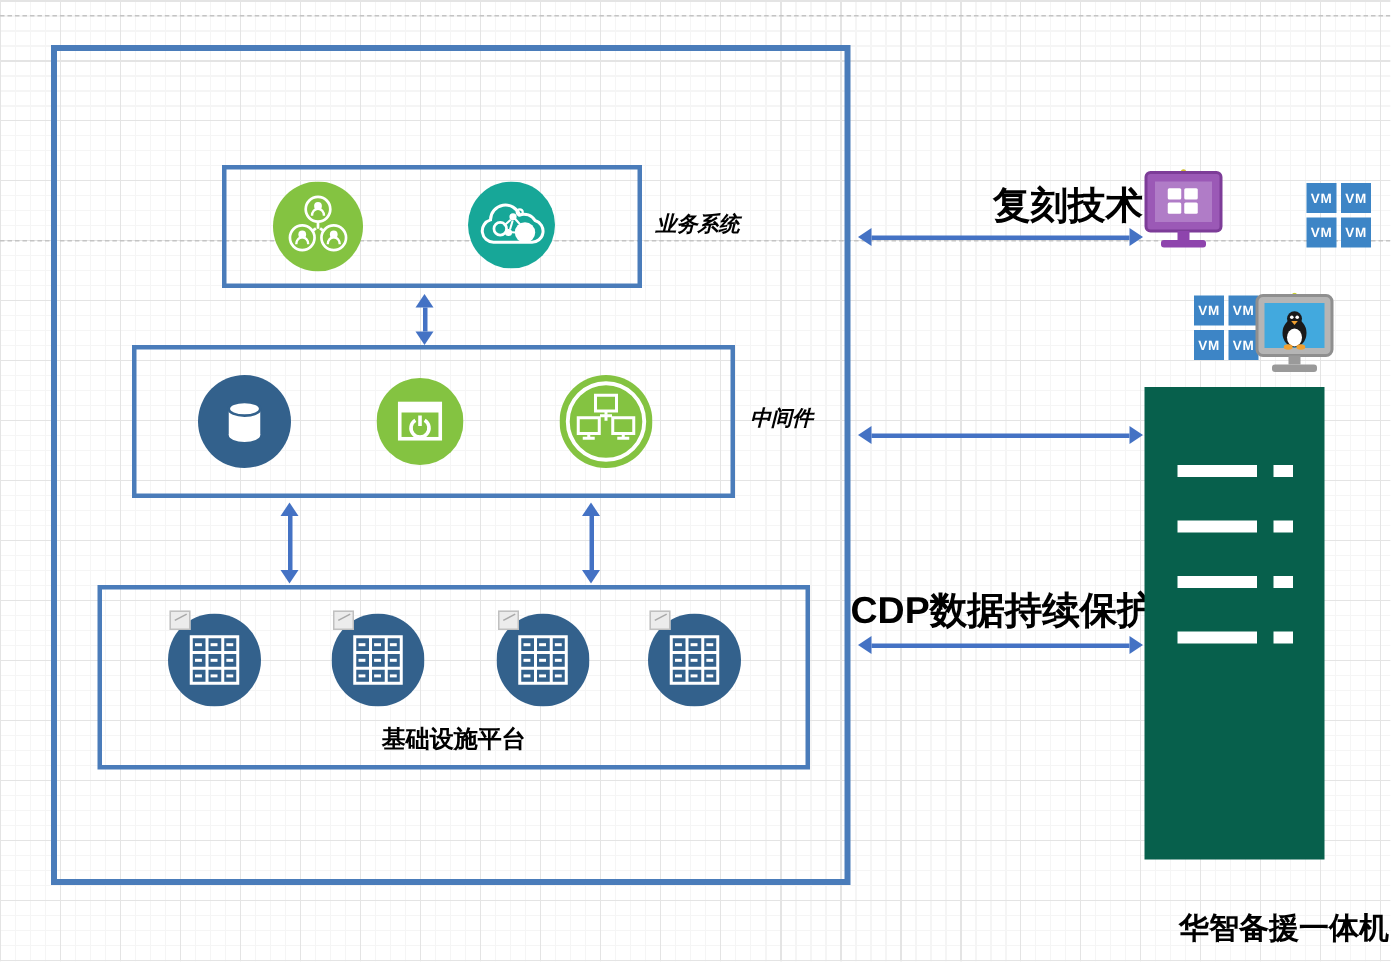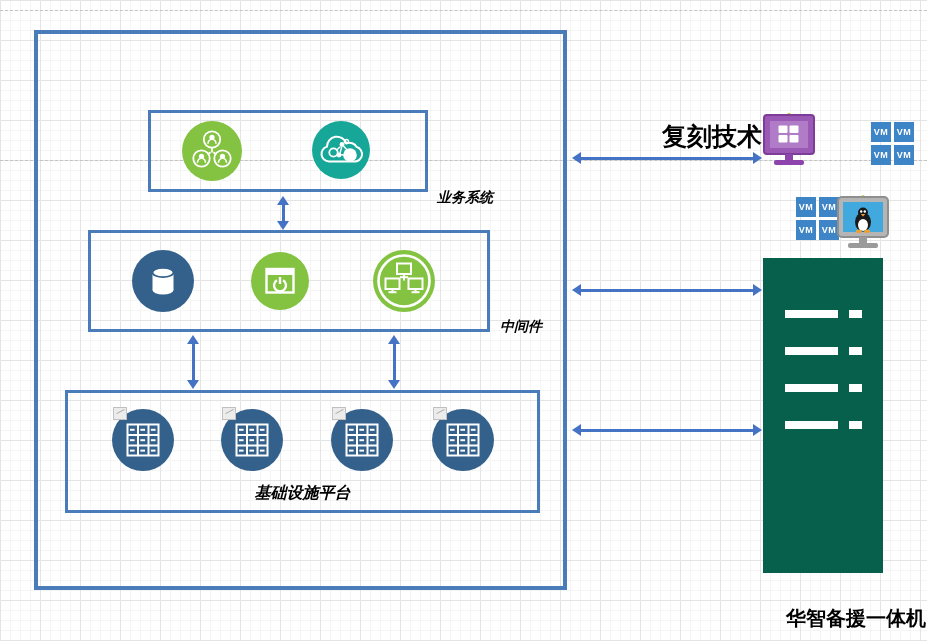--- a/index.html
+++ b/index.html
@@ -20,22 +20,22 @@
   .h-arrow{position:absolute;height:3px;background:#4472c4;}
   .h-arrow::before{content:"";position:absolute;left:-9px;top:-5px;width:0;height:0;
     border-top:6.5px solid transparent;border-bottom:6.5px solid transparent;border-right:9px solid #4472c4;}
   .h-arrow::after{content:"";position:absolute;right:-9px;top:-5px;width:0;height:0;
     border-top:6.5px solid transparent;border-bottom:6.5px solid transparent;border-left:9px solid #4472c4;}
   .v-arrow{position:absolute;width:3px;background:#4472c4;}
   .v-arrow::before{content:"";position:absolute;top:-9px;left:-5px;width:0;height:0;
     border-left:6.5px solid transparent;border-right:6.5px solid transparent;border-bottom:9px solid #4472c4;}
   .v-arrow::after{content:"";position:absolute;bottom:-9px;left:-5px;width:0;height:0;
     border-left:6.5px solid transparent;border-right:6.5px solid transparent;border-top:9px solid #4472c4;}
-  .side-label{position:absolute;font-size:14px;font-weight:bold;font-style:italic;white-space:nowrap;margin-top:48px;}
-  .infra-label{position:absolute;font-size:16px;font-weight:bold;font-style:italic;text-align:center;}
+  .side-label{position:absolute;font-size:14px;font-weight:bold;font-style:italic;white-space:nowrap;}
+  .infra-label{position:absolute;font-size:16px;font-weight:bold;text-align:center;}
   .big-label{position:absolute;font-size:20px;font-weight:bold;text-align:center;white-space:nowrap;}
   .link-label{position:absolute;font-size:25px;font-weight:bold;text-align:right;white-space:nowrap;}
   .vm-grid{position:absolute;display:grid;grid-template-columns:20px 20px;grid-template-rows:20px 20px;gap:3px;margin-left:32px;}
   .vm-tile{background:#3d85c6;color:#fff;font-size:9px;font-weight:bold;display:flex;align-items:center;justify-content:center;letter-spacing:.5px;}
   .tower{position:absolute;background:#07604c;}
   .tower-bar-long{position:absolute;left:22px;width:53px;height:8px;background:#fff;}
   .tower-bar-short{position:absolute;left:86px;width:13px;height:8px;background:#fff;}
   .mini-ph{position:absolute;width:14px;height:13px;background:#ececec;border:1px solid #c0c0c0;}
   .mini-ph::after{content:"";position:absolute;left:2px;top:3px;width:9px;height:0;border-top:1.5px solid #a9a9a9;transform:rotate(-28deg);}
   svg.icon{display:block;}
@@ -220,20 +220,21 @@
 
   <div class="v-arrow" style="left:282px;top:205px;height:16px"></div>
   <div class="v-arrow" style="left:192px;top:344px;height:36px"></div>
   <div class="v-arrow" style="left:393px;top:344px;height:36px"></div>
 
   <div class="link-label" style="left:572px;top:120px;width:190px">复刻技术</div>
   <div class="h-arrow" style="left:581px;top:157px;width:172px"></div>
 
   <div class="h-arrow" style="left:581px;top:289px;width:172px"></div>
 
+  <div class="link-label" style="left:567px;top:390px;width:200px">CDP数据持续保护</div>
   <div class="h-arrow" style="left:581px;top:429px;width:172px"></div>
 
   <svg class="icon abs" style="left:761px;top:112px" width="56" height="58">
       <use href="#sym-winmonitor"></use>
     </svg>
   <div class="vm-grid" style="left:839px;top:122px">
     <div class="vm-tile">VM</div>
     <div class="vm-tile">VM</div>
     <div class="vm-tile">VM</div>
     <div class="vm-tile">VM</div>

